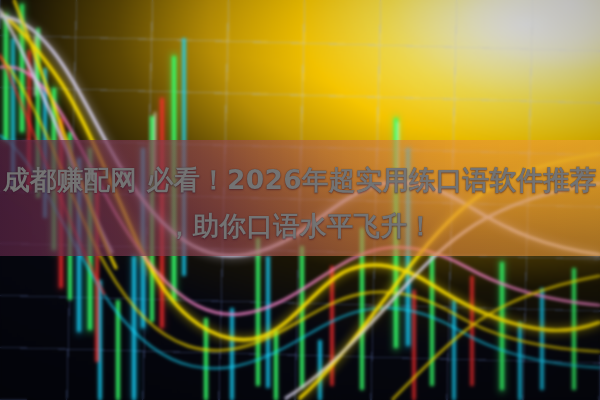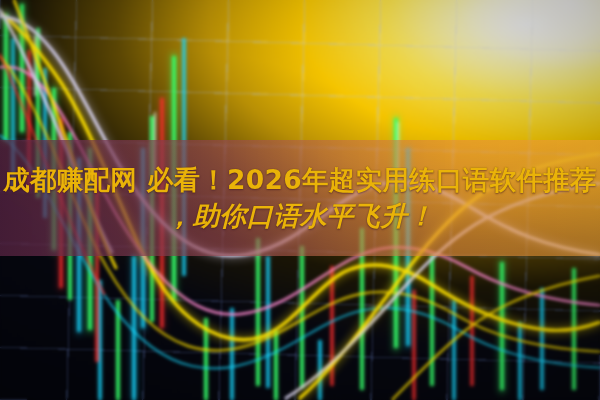--- a/index.html
+++ b/index.html
@@ -76,30 +76,31 @@
   #caption{
     position:absolute;
     left:0;right:0;top:140px;height:116px;
     display:flex;flex-direction:column;
     align-items:center;justify-content:center;
     gap:2px;
     padding:0 6px;
     box-sizing:border-box;
   }
   .cap-line{
-    color:#eab308;
+    color:#737373;
     font-weight:700;
     font-size:27px;
     line-height:34px;
     letter-spacing:.3px;
     white-space:nowrap;
     text-shadow:0 1px 2px rgba(60,20,40,.55), 0 0 1px rgba(0,0,0,.35);
+    margin-top:10px;
   }
   #cap-line-1{font-size:26.5px;}
-  #cap-line-2{font-size:26.5px;font-style:italic;}
+  #cap-line-2{font-size:26.5px;}
 </style>
 </head>
 <body>
 
 <div id="stage">
 
   <div class="layer" id="bg-base"></div>
   <div class="layer" id="bg-grid"></div>
   <div class="layer" id="bg-grid-glow"></div>
 

